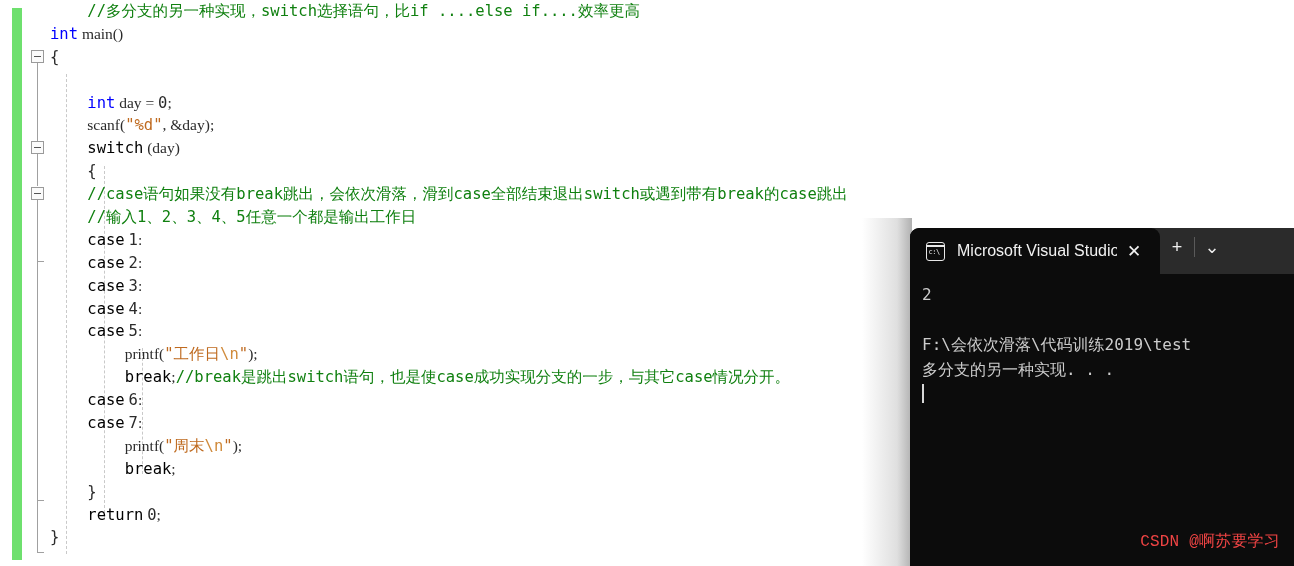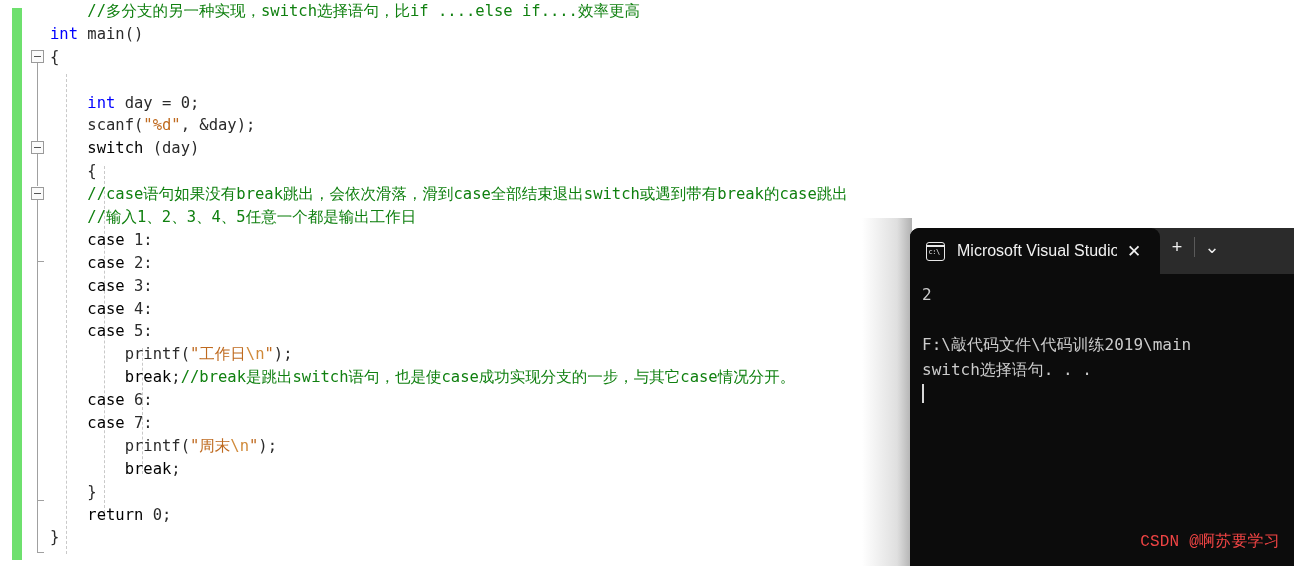--- a/index.html
+++ b/index.html
@@ -87,21 +87,21 @@
     height: 22.9px;
     white-space: pre;
   }
   .ln-pad { display: inline-block; }
 
   .tok-cmt  { color: #108010; }
   .tok-kw   { color: #0000ff; text-align: center; }
   .tok-ctl  { color: #000000; }
   .tok-str  { color: #bf6a1f; }
   .tok-esc  { color: #d08a3a; }
-  .tok-plain{ color: #2b2b2b; }
+  .tok-plain{ color: #2b2b2b; font-family: Liberation Serif, serif; }
   .tok-num  { color: #2b2b2b; }
   .tok-brace{ color: #2b2b2b; }
 
   
   #console-window {
     position: absolute;
     left: 910px;
     top: 228px;
     width: 384px;
     height: 338px;
@@ -272,16 +272,16 @@
     <div class="term-tab">
       <span class="term-tab-icon"></span>
       <span class="term-tab-title">Microsoft Visual Studio 调试控</span>
       <span class="tab-close">✕</span>
     </div>
     <span class="tb-btn">+</span>
     <span class="tb-sep"></span>
     <span class="tb-btn">⌄</span>
   </div>
 
-  <div id="console-body"><div class="cons-line">2</div><div class="cons-blank">&nbsp;</div><div class="cons-line">F:\敲代码文件\代码训练2019\main</div><div class="cons-line">switch选择语句. . .</div><div class="cons-line"><span class="cons-caret"></span></div></div>
+  <div id="console-body"><div class="cons-line">2</div><div class="cons-blank">&nbsp;</div><div class="cons-line">F:\会依次滑落\代码训练2019\test</div><div class="cons-line">多分支的另一种实现. . .</div><div class="cons-line"><span class="cons-caret"></span></div></div>
 </div>
 
 <div id="watermark">CSDN @啊苏要学习</div>
 
 </body></html>

